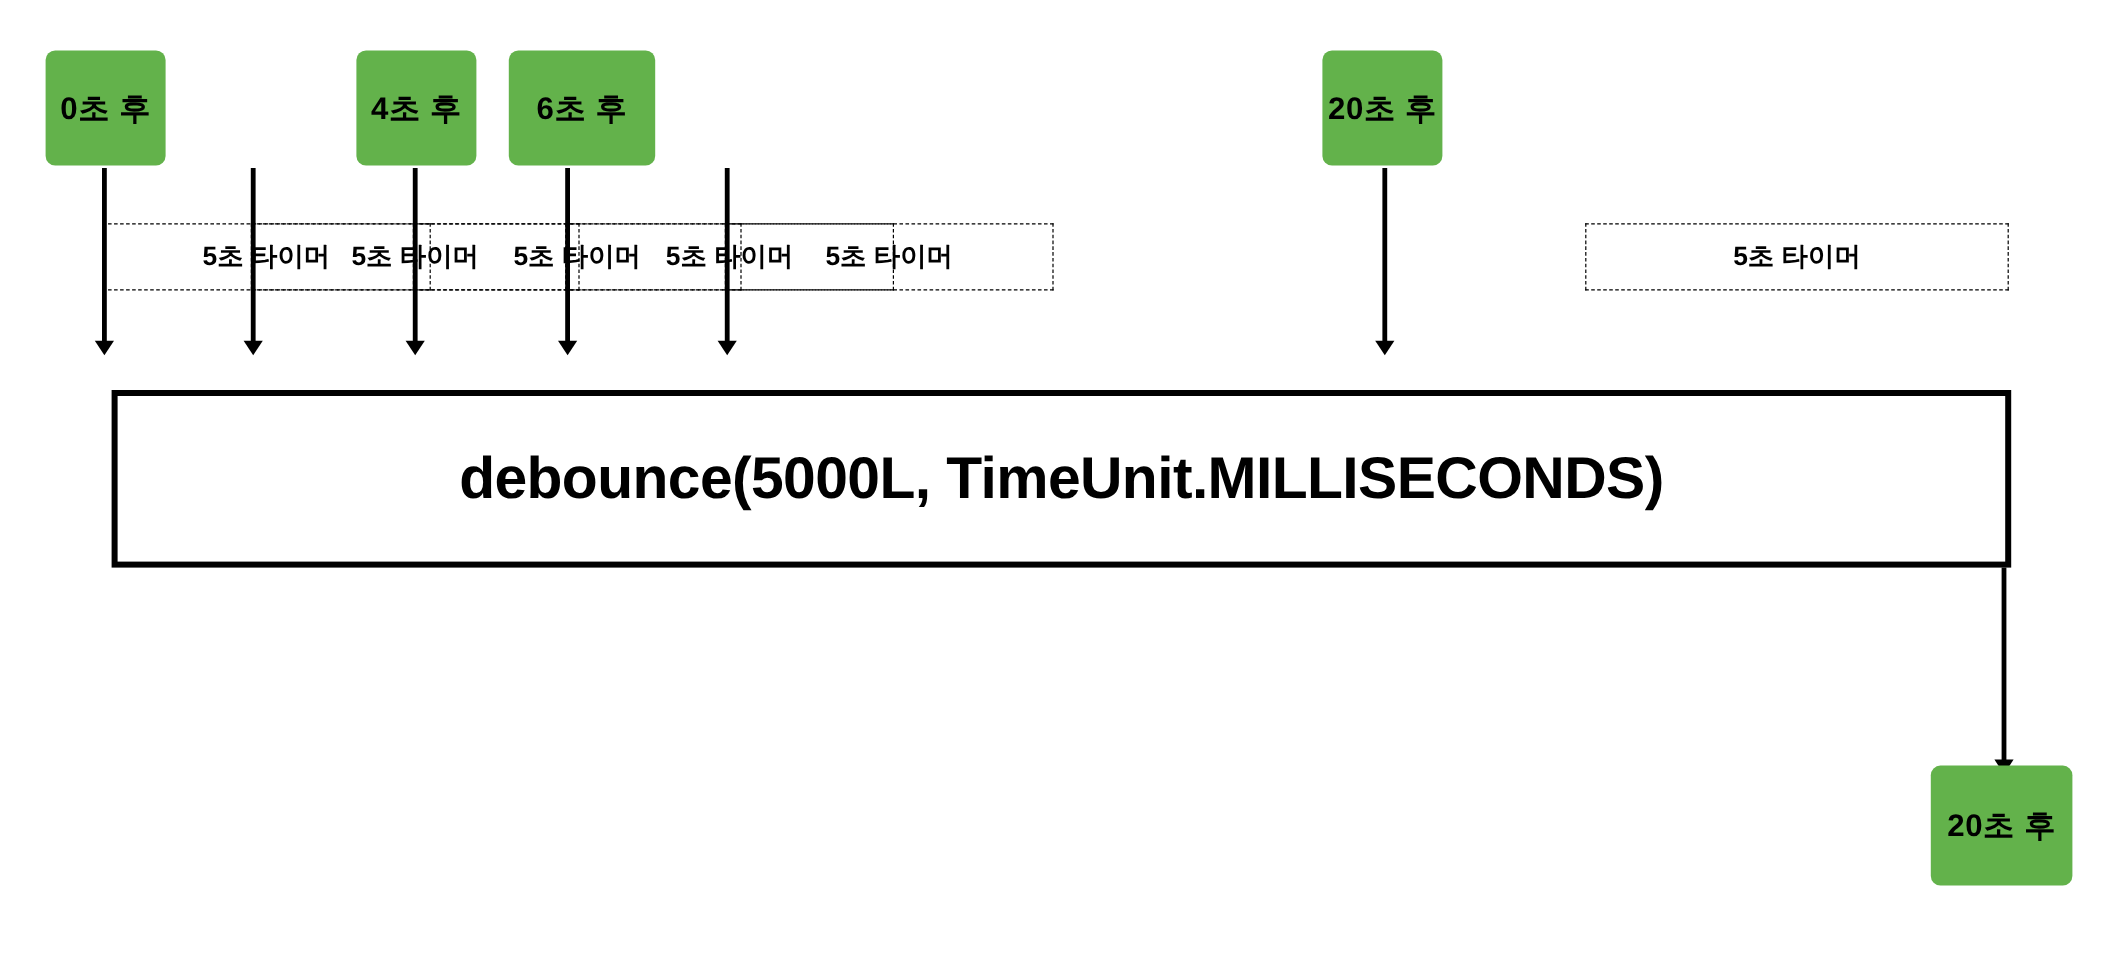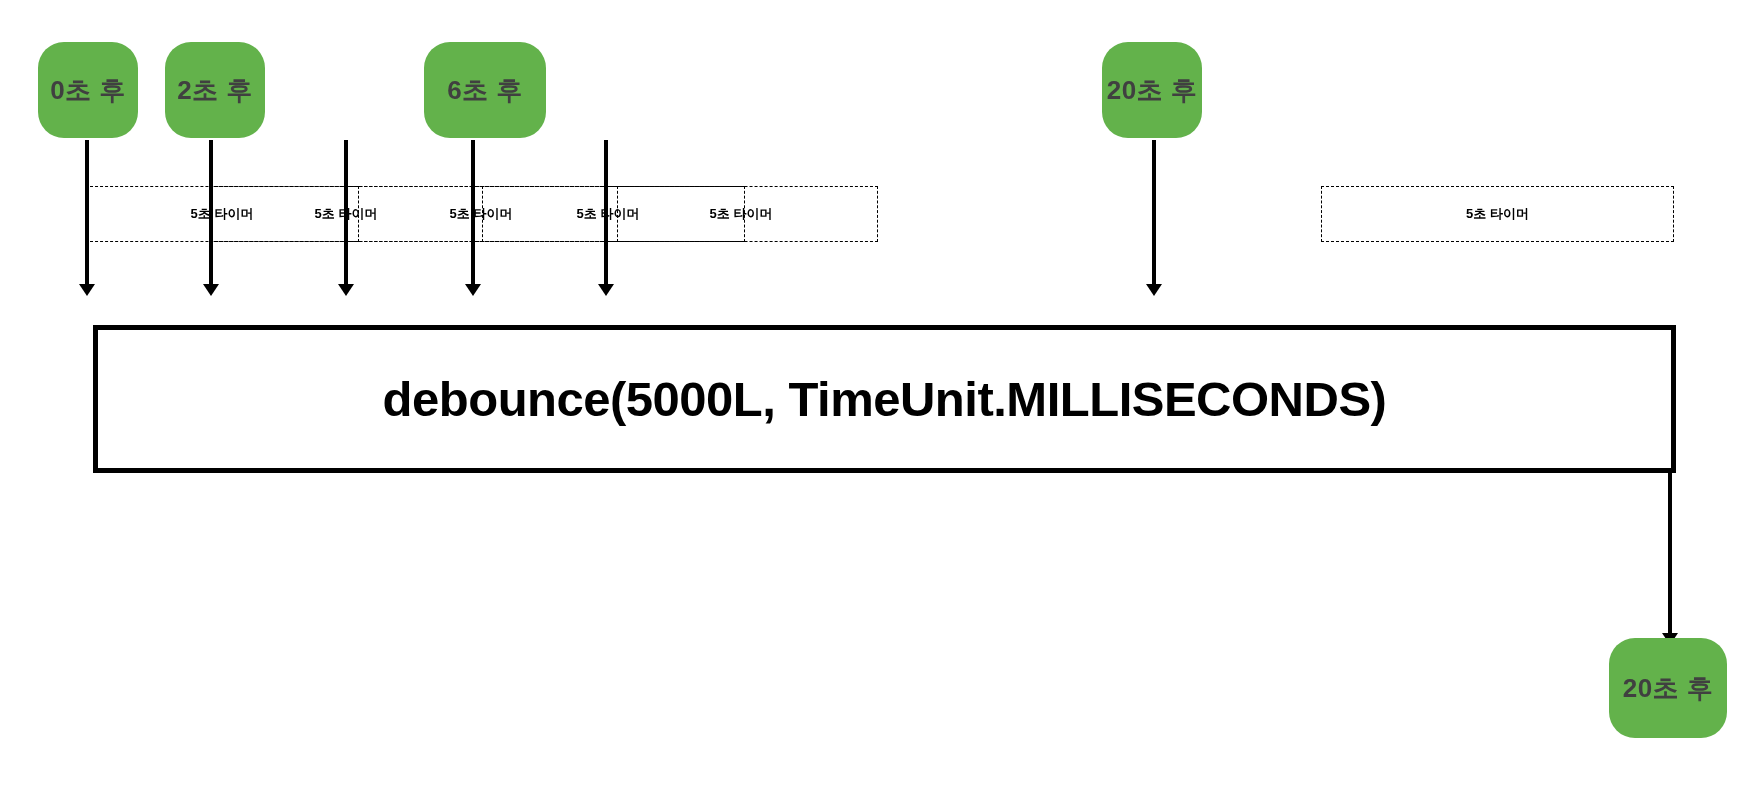--- a/index.html
+++ b/index.html
@@ -15,22 +15,22 @@
     width: 1762px;
     height: 802px;
     background: #ffffff;
     overflow: hidden;
   }
 
   
   .chip {
     position: absolute;
     background: var(--chip-bg, #63b24b);
-    border-radius: 26px;
-    color: #404040;
+    border-radius: 8px;
+    color: #000000;
     font-size: 26px;
     font-weight: 700;
     letter-spacing: 0.5px;
     display: flex;
     align-items: center;
     justify-content: center;
     box-sizing: border-box;
     white-space: nowrap;
   }
 
@@ -54,21 +54,21 @@
   }
 
   
   .timer {
     position: absolute;
     border: 1px dashed #000000;
     box-sizing: border-box;
     display: flex;
     align-items: center;
     justify-content: center;
-    font-size: 13px;
+    font-size: 22px;
     font-weight: 700;
     color: #000000;
     white-space: nowrap;
   }
 
   
   .op-box {
     position: absolute;
     border: 5px solid #000000;
     box-sizing: border-box;
@@ -87,22 +87,22 @@
   }
 </style>
 </head>
 <body>
 
 <div id="canvas">
 
   <div class="chip" style="left:38px; top:42px; width:100px; height:96px;">
     <span>0초 후</span>
   </div>
-  <div class="chip" style="left:165px; top:42px; width:100px; height:96px;">
-    <span>2초 후</span>
+  <div class="chip" style="left:297px; top:42px; width:100px; height:96px;">
+    <span>4초 후</span>
   </div>
   <div class="chip" style="left:424px; top:42px; width:122px; height:96px;">
     <span>6초 후</span>
   </div>
   <div class="chip" style="left:1102px; top:42px; width:100px; height:96px;">
     <span>20초 후</span>
   </div>
 
   <div class="timer" style="left:85px; top:186px; width:274px; height:56px;">
     <span>5초 타이머</span>

